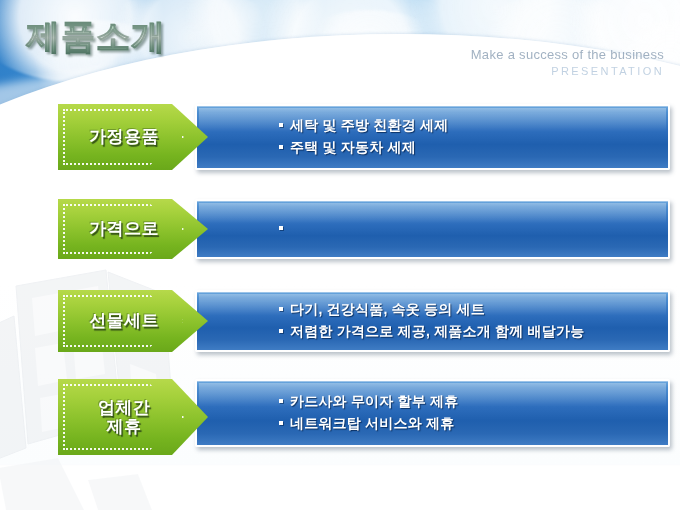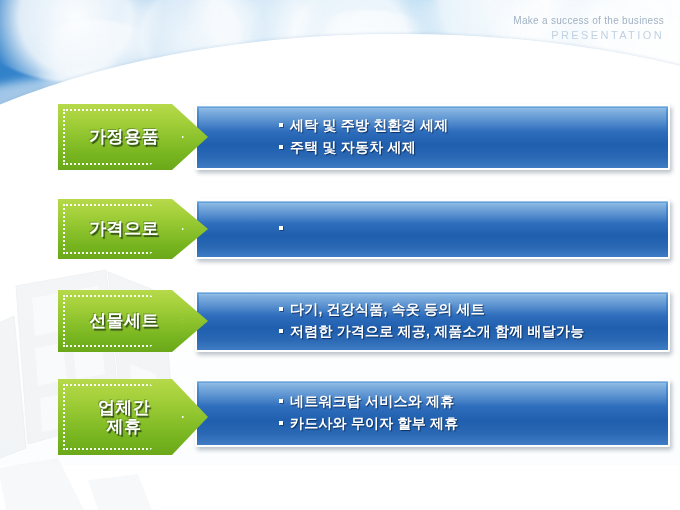--- a/index.html
+++ b/index.html
@@ -59,21 +59,21 @@
     background:linear-gradient(180deg,#7aa88c 0%,#bcd9c6 32%,#f2f7f1 52%,#9dc0ab 72%,#4c7a62 100%);
     -webkit-background-clip:text;background-clip:text;color:transparent;
     -webkit-text-stroke:1px rgba(40,70,60,.45);
     filter:drop-shadow(2px 2px 1px rgba(30,60,50,.45));
   }
   .tagline{
     position:absolute;right:16px;top:14px;z-index:9;text-align:right;
     line-height:1.35;
   }
   .tagline .l1{
-    font-size:10px;color:#7e94ab;opacity:.72;letter-spacing:.3px;
+    font-size:13px;color:#7e94ab;opacity:.72;letter-spacing:.3px;margin-top:32px;
   }
   .tagline .l2{
     font-size:11px;color:#b7cadd;opacity:.85;letter-spacing:2.4px;text-align:right;
   }
 
   
   .rows{position:absolute;left:0;top:0;width:680px;height:510px;z-index:7;}
   .row{position:absolute;left:58px;}
 
   .bluebar{
@@ -166,20 +166,21 @@
         <polygon points="140,40 166,50 169,84 142,76"></polygon>
         <polygon points="142,96 168,106 171,140 144,132"></polygon>
       </g>
       <g fill="#f1f3f5">
         <polygon points="10,200 70,190 96,242 18,242"></polygon>
         <polygon points="100,212 150,206 164,242 110,242"></polygon>
       </g>
     </svg>
   </div>
 
+  <div class="title">제품소개</div>
   <div class="tagline">
     <div class="l1">Make a success of the business</div>
     <div class="l2">PRESENTATION</div>
   </div>
 
   <div class="rows">
 
     <div class="row" style="top:104px;height:66px;">
       <div class="bluebar" style="height:66px;">
         <div class="gloss"></div>
@@ -218,22 +219,22 @@
       <div class="greenarrow" style="height:62px;">
         <div class="dots"></div>
         <div class="ga-label">선물세트</div>
       </div>
     </div>
 
     <div class="row" style="top:379px;height:68px;">
       <div class="bluebar" style="height:68px;">
         <div class="gloss"></div>
         <div class="bullets">
+          <div class="bullet"><span class="sq"></span><span>카드사와 무이자 할부 제휴</span></div>
           <div class="bullet"><span class="sq"></span><span>네트워크탑 서비스와 제휴</span></div>
-          <div class="bullet"><span class="sq"></span><span>카드사와 무이자 할부 제휴</span></div>
         </div>
       </div>
       <div class="greenarrow" style="height:76px;">
         <div class="dots"></div>
         <div class="ga-label">업체간
 제휴</div>
       </div>
     </div>
 
   </div>

